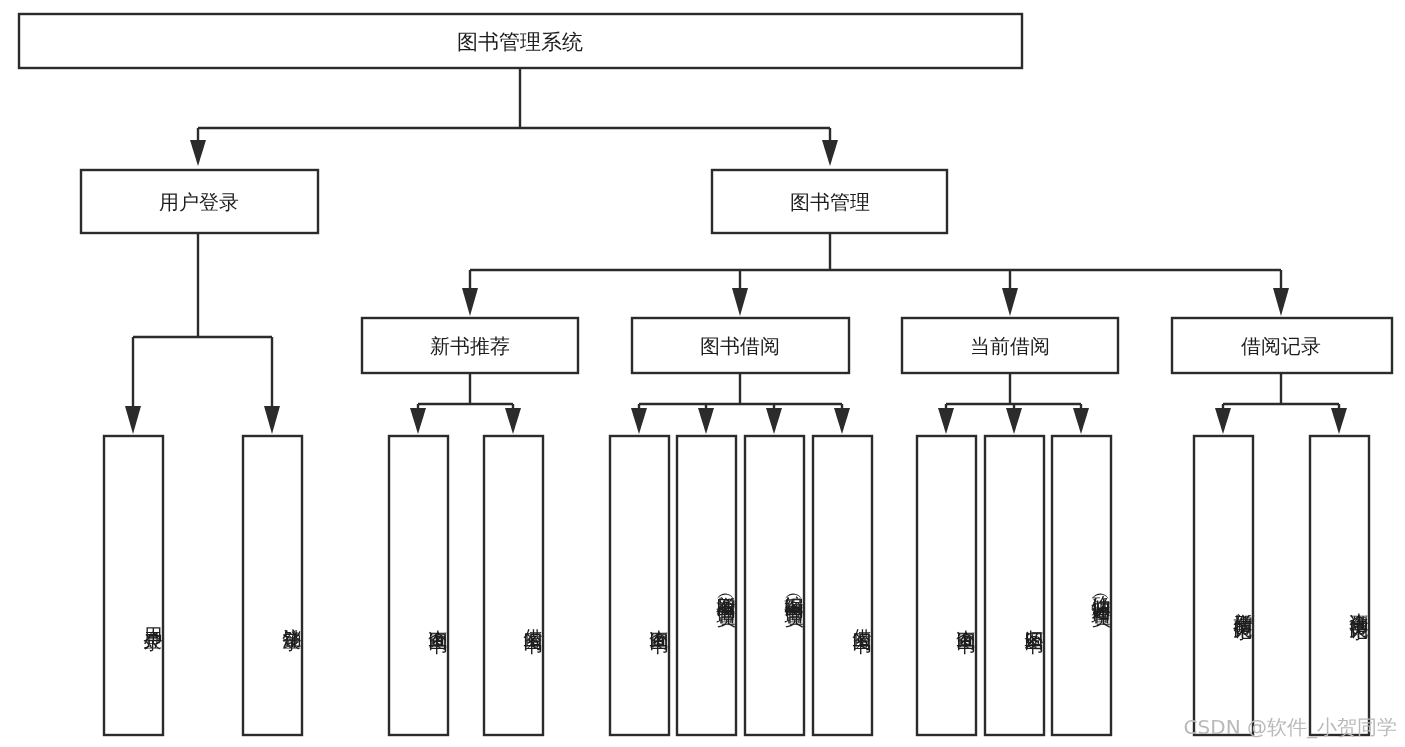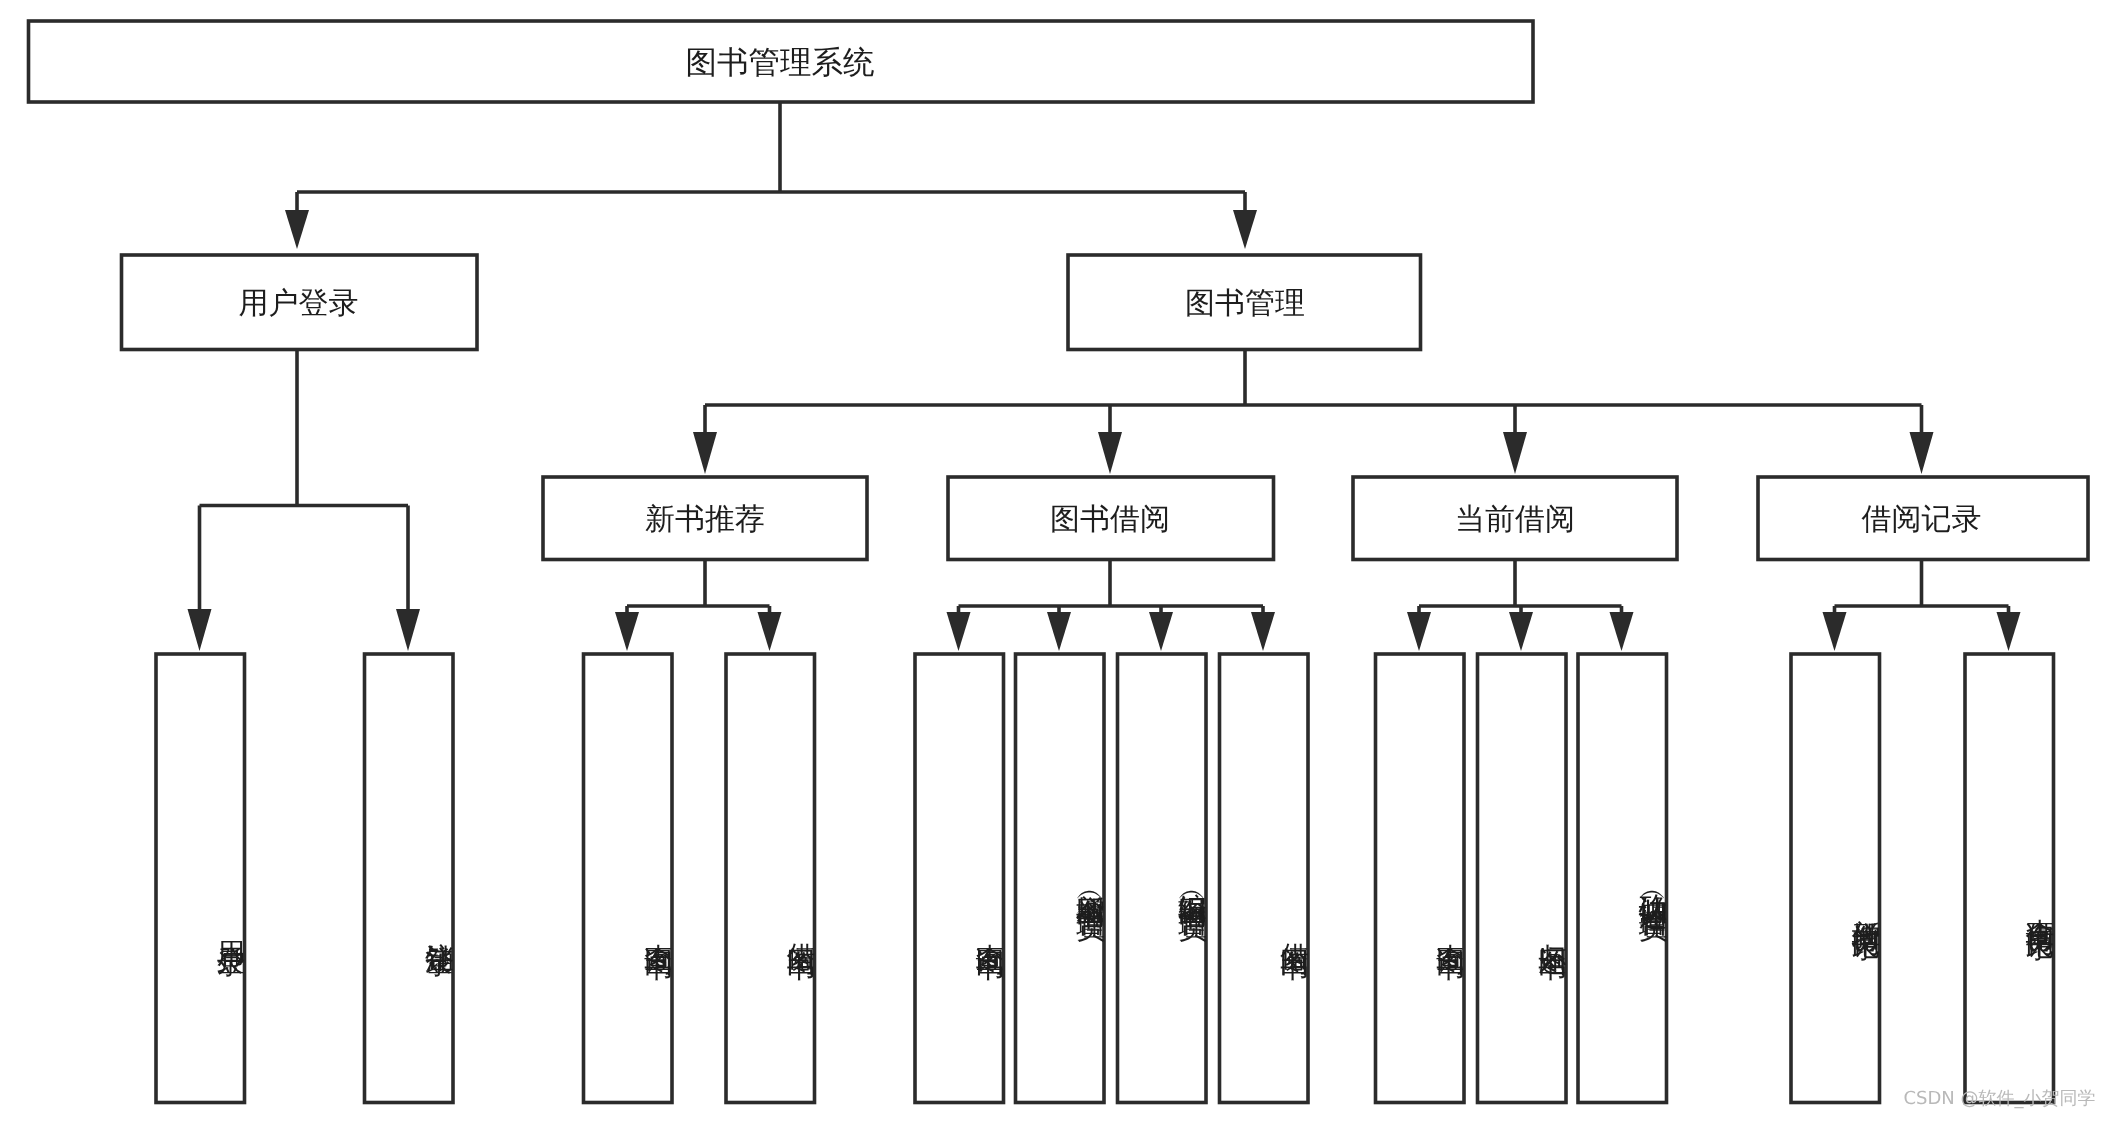--- a/index.html
+++ b/index.html
@@ -69,21 +69,21 @@
     align-items: flex-start;
     justify-content: center;
     white-space: nowrap;
     pointer-events: none;
   }
   .watermark {
     position: absolute;
     right: 8px;
     bottom: 6px;
     font-family: "DejaVu Sans", "Liberation Sans", sans-serif;
-    font-size: 12px;
+    font-size: 20px;
     color: #b9b9b9;
     white-space: nowrap;
     text-align: right;
   }
 </style>
 </head>
 <body>
 
 <div id="diagram-root">
 

